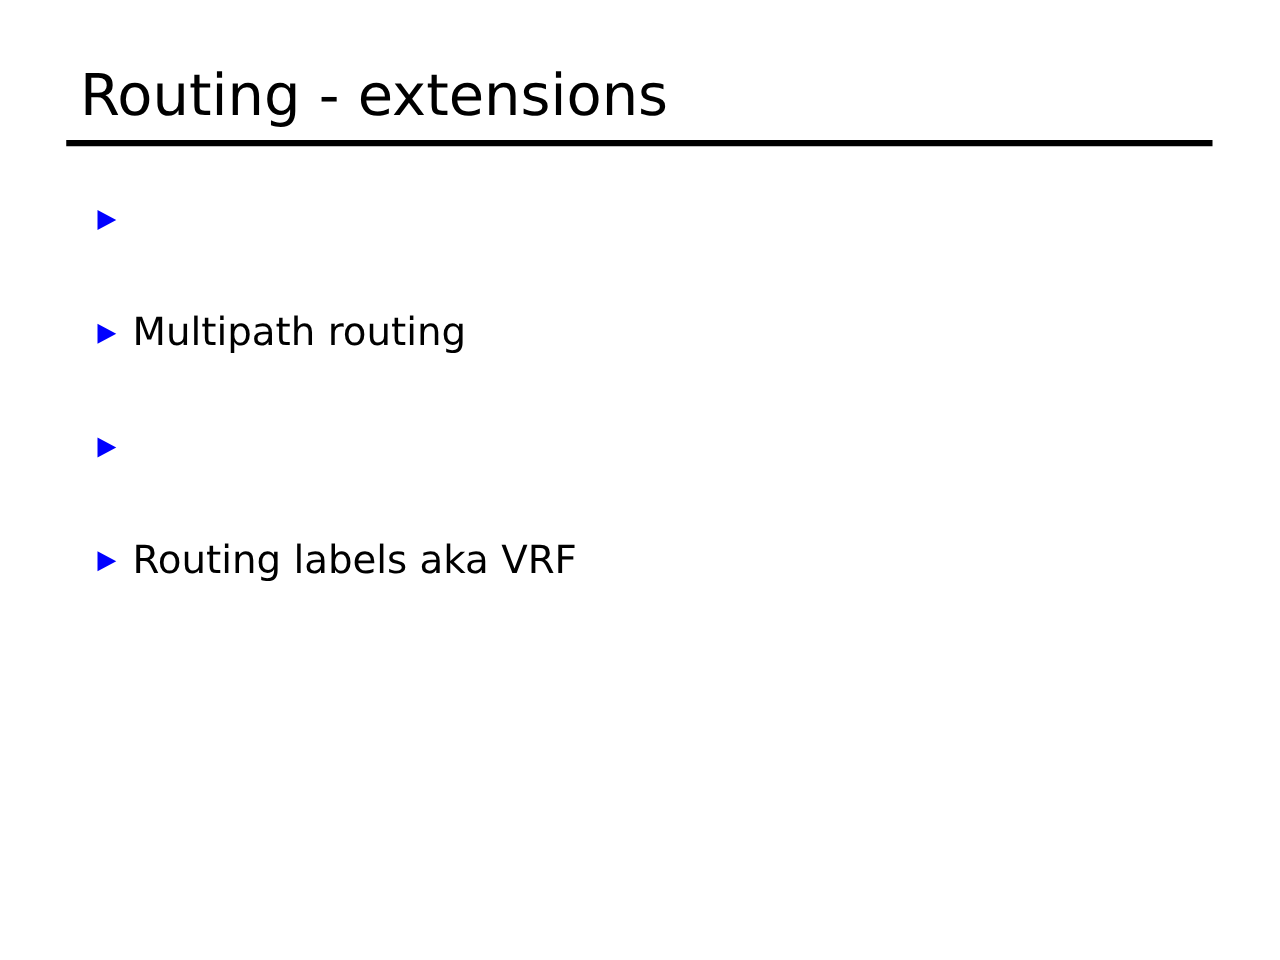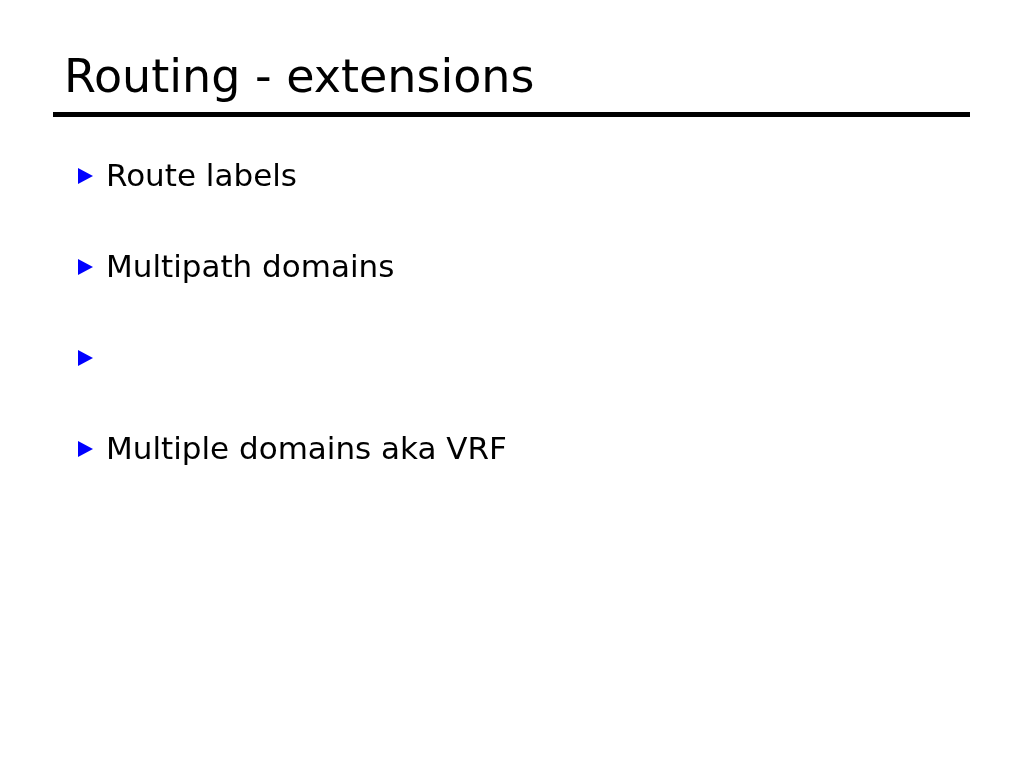--- a/index.html
+++ b/index.html
@@ -97,39 +97,38 @@
     <h1 class="slide-title">Routing - extensions</h1>
     <div class="title-rule"></div>
   </div>
 
   <ul class="bullet-list">
 
     <li class="bullet-item">
       <span class="bullet-marker">
         <span class="tri"></span>
       </span>
-      <span class="bullet-text">Route labels</span>
     </li>
 
     <li class="bullet-item">
       <span class="bullet-marker">
         <span class="tri"></span>
       </span>
-      <span class="bullet-text">Multipath domains</span>
+      <span class="bullet-text">Multipath routing</span>
     </li>
 
     <li class="bullet-item">
       <span class="bullet-marker">
         <span class="tri"></span>
       </span>
     </li>
 
     <li class="bullet-item">
       <span class="bullet-marker">
         <span class="tri"></span>
       </span>
-      <span class="bullet-text">Multiple domains aka VRF</span>
+      <span class="bullet-text">Routing labels aka VRF</span>
     </li>
 
 
   </ul>
 
 </div>
 
 </body></html>

